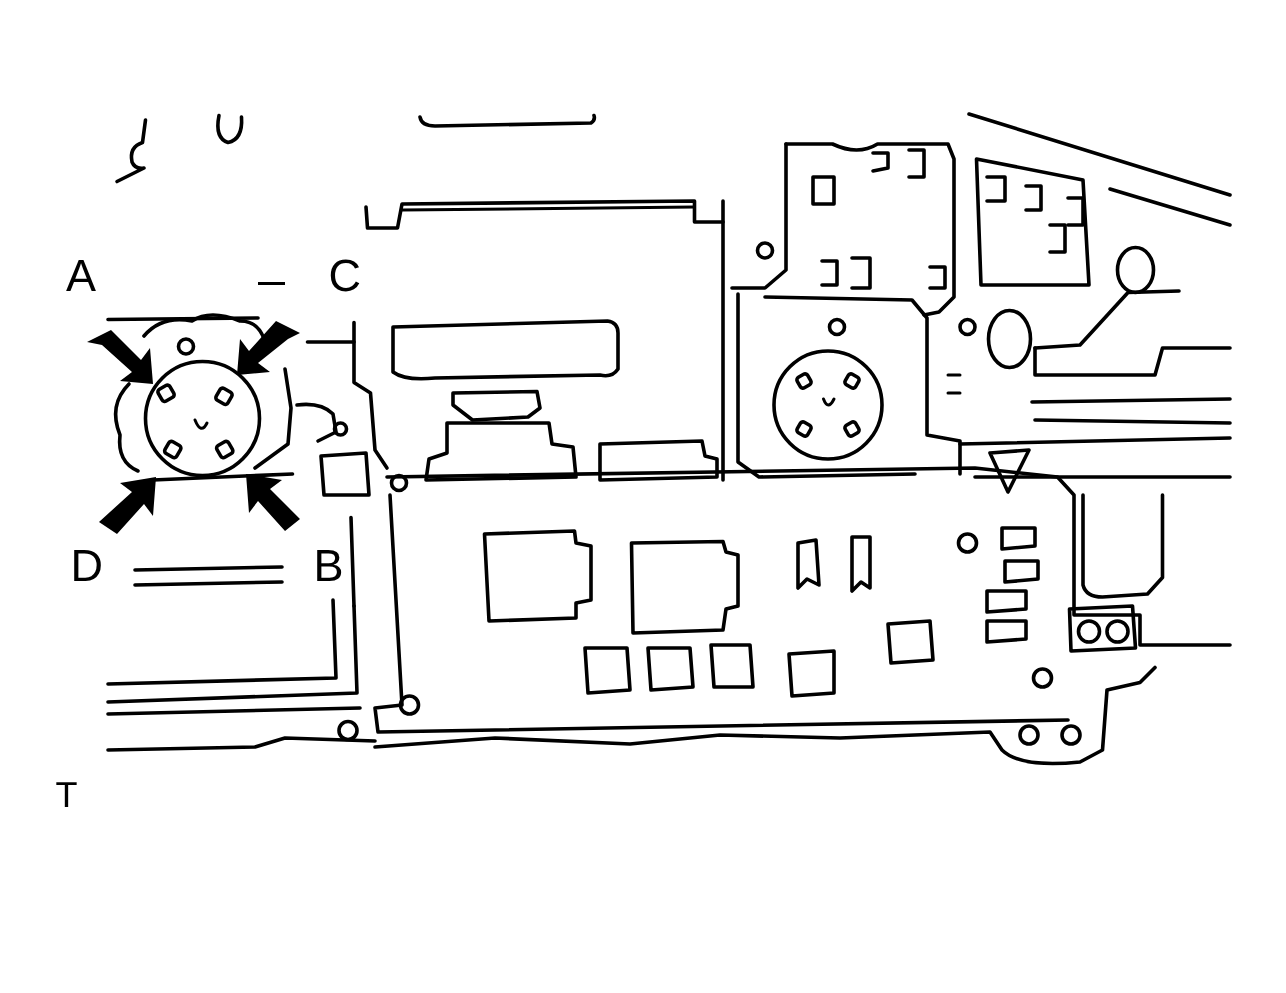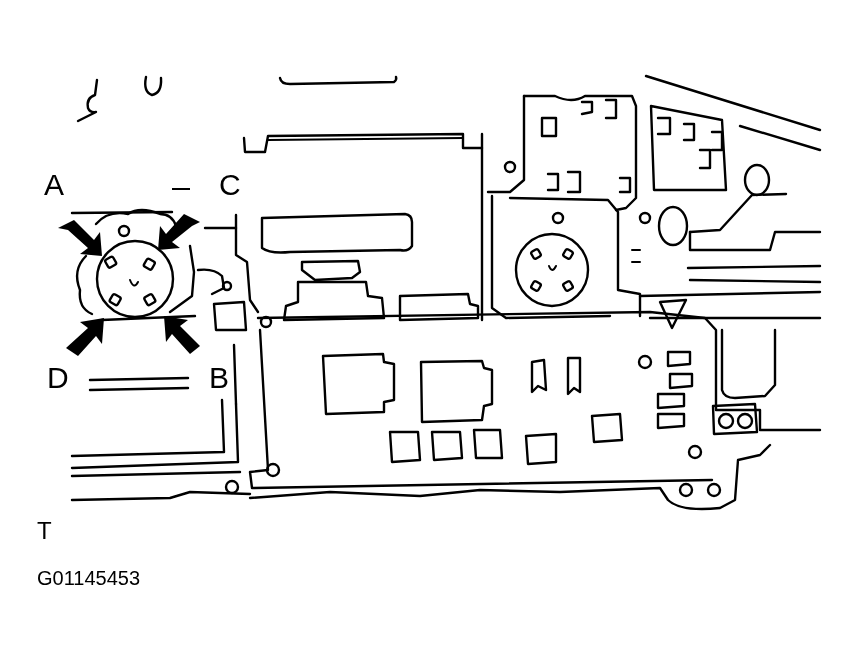--- a/index.html
+++ b/index.html
@@ -137,14 +137,13 @@
 
   
   <span class="lbl" style="left:44px; top:170px;">A</span>
   <span class="lbl" style="left:219px; top:170px;">C</span>
   <span class="small" style="left:172px; top:188px; width:18px; height:2px; background:#000;"></span>
   <span class="lbl" style="left:47px; top:363px;">D</span>
   <span class="lbl" style="left:209px; top:363px;">B</span>
 
   
   <span class="small" style="left:37px; top:517px; font-size:24px;">T</span>
-  <span class="small" style="left:37px; top:567px; font-size:20px;">G01145453</span>
 </div>
 
 </body></html>

